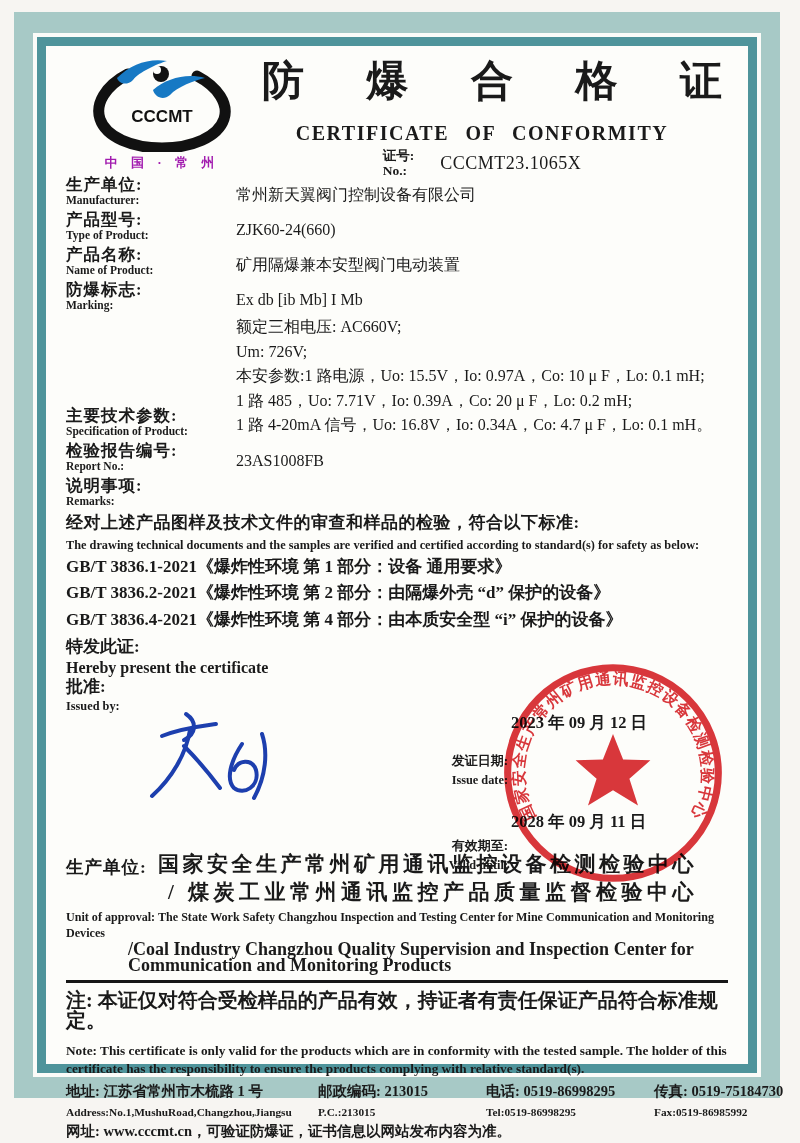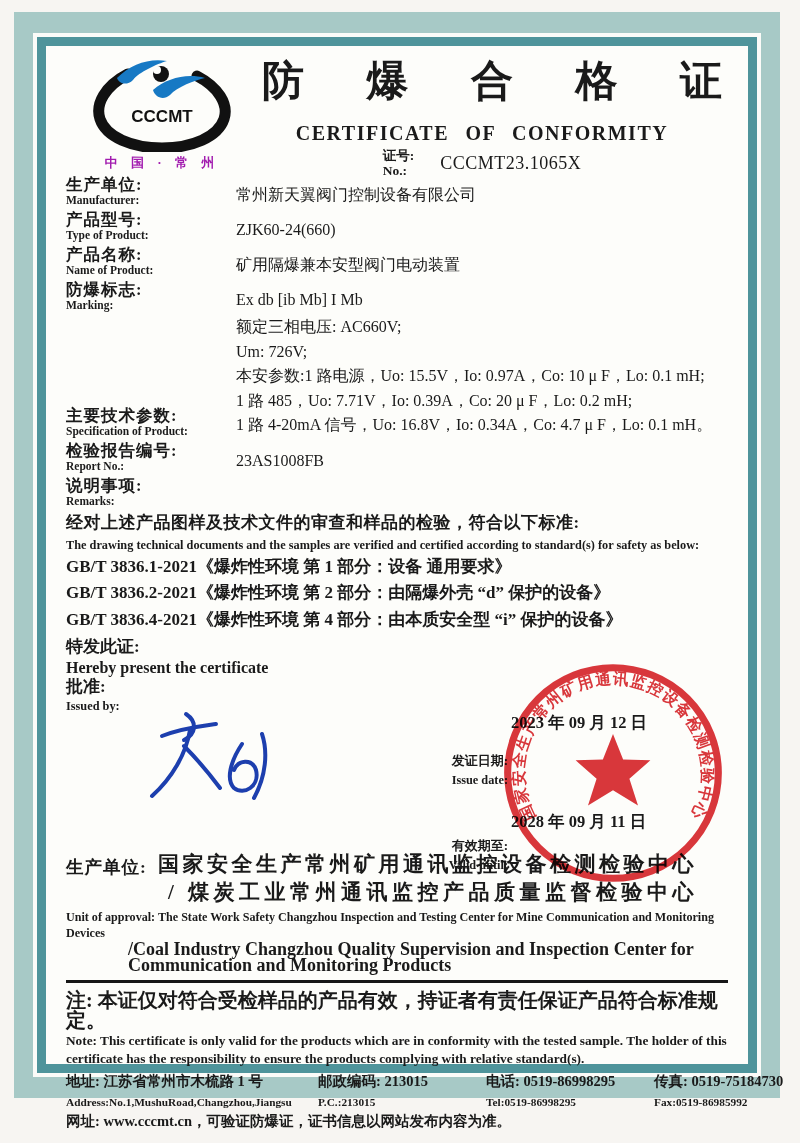--- a/index.html
+++ b/index.html
@@ -56,21 +56,21 @@
   .unit-row { display:flex; align-items:flex-start; }
   .unit-label { font-size:17.5px; font-weight:700; letter-spacing:1px; flex:0 0 92px; padding-top:5px; }
   .unit-cn1 { font-size:21px; font-weight:700; letter-spacing:3.5px; line-height:28px; white-space:nowrap; }
   .unit-cn2 { font-size:21px; font-weight:700; letter-spacing:4.5px; line-height:28px; padding-left:10px; white-space:nowrap; }
   .unit-en1 { font-size:12.1px; font-weight:700; line-height:16px; margin-top:3px; }
   .unit-en2 { font-size:18px; font-weight:700; line-height:16px; padding-left:62px; }
   .unit-hr { border-top:3px solid #161616; margin:7px 0 7px 0; }
 
   
   .note-cn { font-size:20px; font-weight:600; line-height:20px; }
-  .note-en { font-size:13.3px; font-weight:600; line-height:18px; margin-top:2px; }
+  .note-en { font-size:13.3px; font-weight:600; line-height:18px; margin-top:12px; }
   .contact { display:grid; grid-template-columns:252px 168px 168px 1fr; margin-top:3px; }
   .contact .cn { font-size:14.5px; font-weight:600; line-height:20px; white-space:nowrap; }
   .contact .en { font-size:11.3px; font-weight:600; line-height:16px; white-space:nowrap; }
   .web-cn { font-size:14.5px; font-weight:600; line-height:20px; margin-top:1px; }
 </style>
 </head>
 <body>
 
 <div class="page">
   <div class="band">

